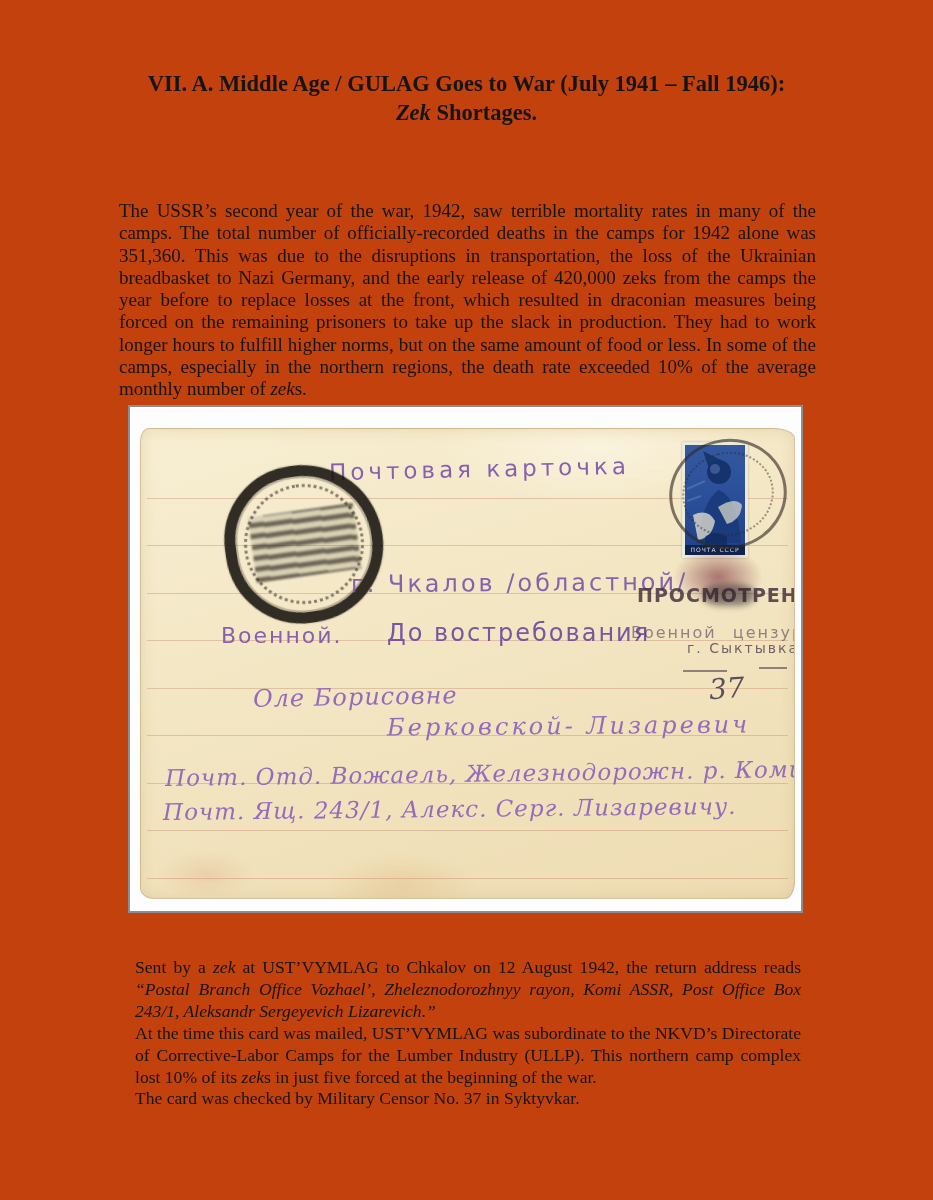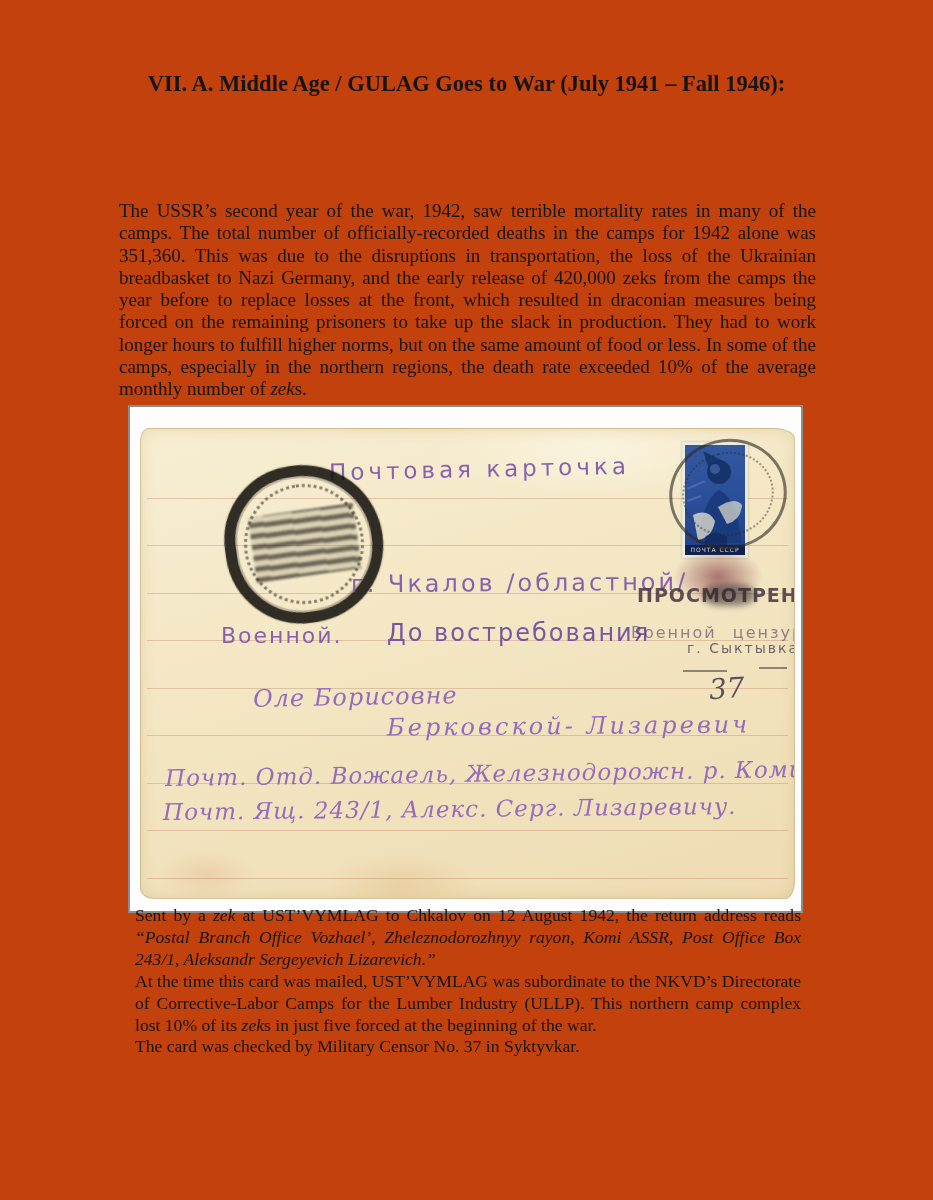--- a/index.html
+++ b/index.html
@@ -116,31 +116,32 @@
   .cen-blot { left:74px; top:0px; width:52px; height:22px; background:rgba(42,32,38,.5); filter:blur(3px); border-radius:40%; }
   .cen-2 { left:2px; top:30px; font-size:16px; letter-spacing:2px; word-spacing:9px; color:rgba(82,60,92,.6);margin-top:9px; }
   .cen-3 { left:58px; top:56px; font-size:14px; letter-spacing:2px; color:rgba(66,56,76,.75); }
   .cen-dash { height:0; border-top:2px solid rgba(60,50,62,.55); }
   .cen-d1 { left:54px; top:86px; width:44px; }
   .cen-d2 { left:130px; top:83px; width:28px; }
   .cen-num { left:80px; top:88px; font-size:28px; font-family:"DejaVu Serif", serif; font-style:italic;
     color:rgba(72,62,82,.9); transform:rotate(-4deg); }
 
   
-  .caption { position:absolute; left:135px; top:905px; width:666px;
+  .caption { position:absolute; left:135px; top:957px; width:666px;
     font-size:17.6px; line-height:21.9px; }
   .caption p { margin:0; text-align:justify; }
 </style>
 </head>
 <body>
 
 <div class="page">
 
   <h1 class="title">
     <span class="t1">VII. A. Middle Age / GULAG Goes to War (July 1941 – Fall 1946):</span>
+    <span class="t2"><i>Zek</i><span> Shortages.</span></span>
   </h1>
 
   <p class="intro"><span>The USSR’s second year of the war, 1942, saw terrible mortality rates in many of the camps.  The total number of officially-recorded deaths in the camps for 1942 alone was 351,360.  This was due to the disruptions in transportation, the loss of the Ukrainian breadbasket to Nazi Germany, and the early release of 420,000 zeks from the camps the year before to replace losses at the front, which resulted in draconian measures being forced on the remaining prisoners to take up the slack in production.  They had to work longer hours to fulfill higher norms, but on the same amount of food or less.  In some of the camps, especially in the northern regions, the death rate exceeded 10% of the average monthly number of </span><i>zek</i><span>s.</span></p>
 
   <div class="frame">
     <div class="card">
       <div class="rules"></div>
 
       <div class="hw hw-header">Почтовая карточка</div>
 

